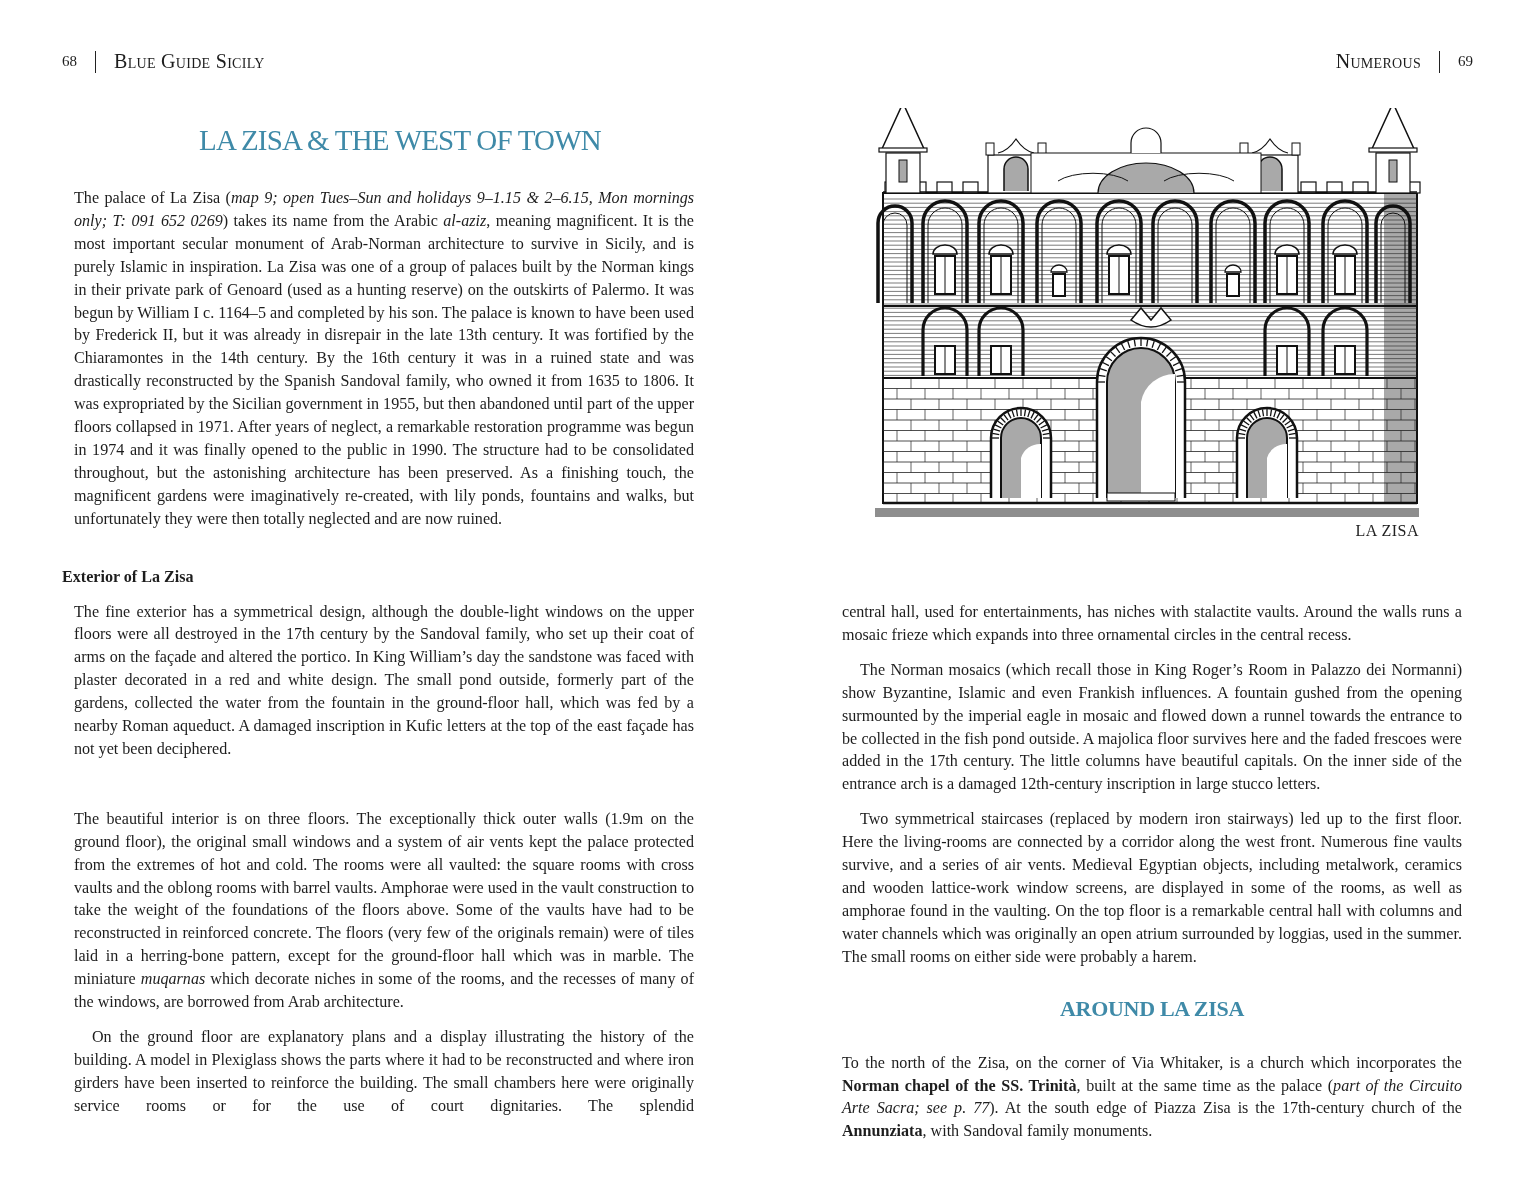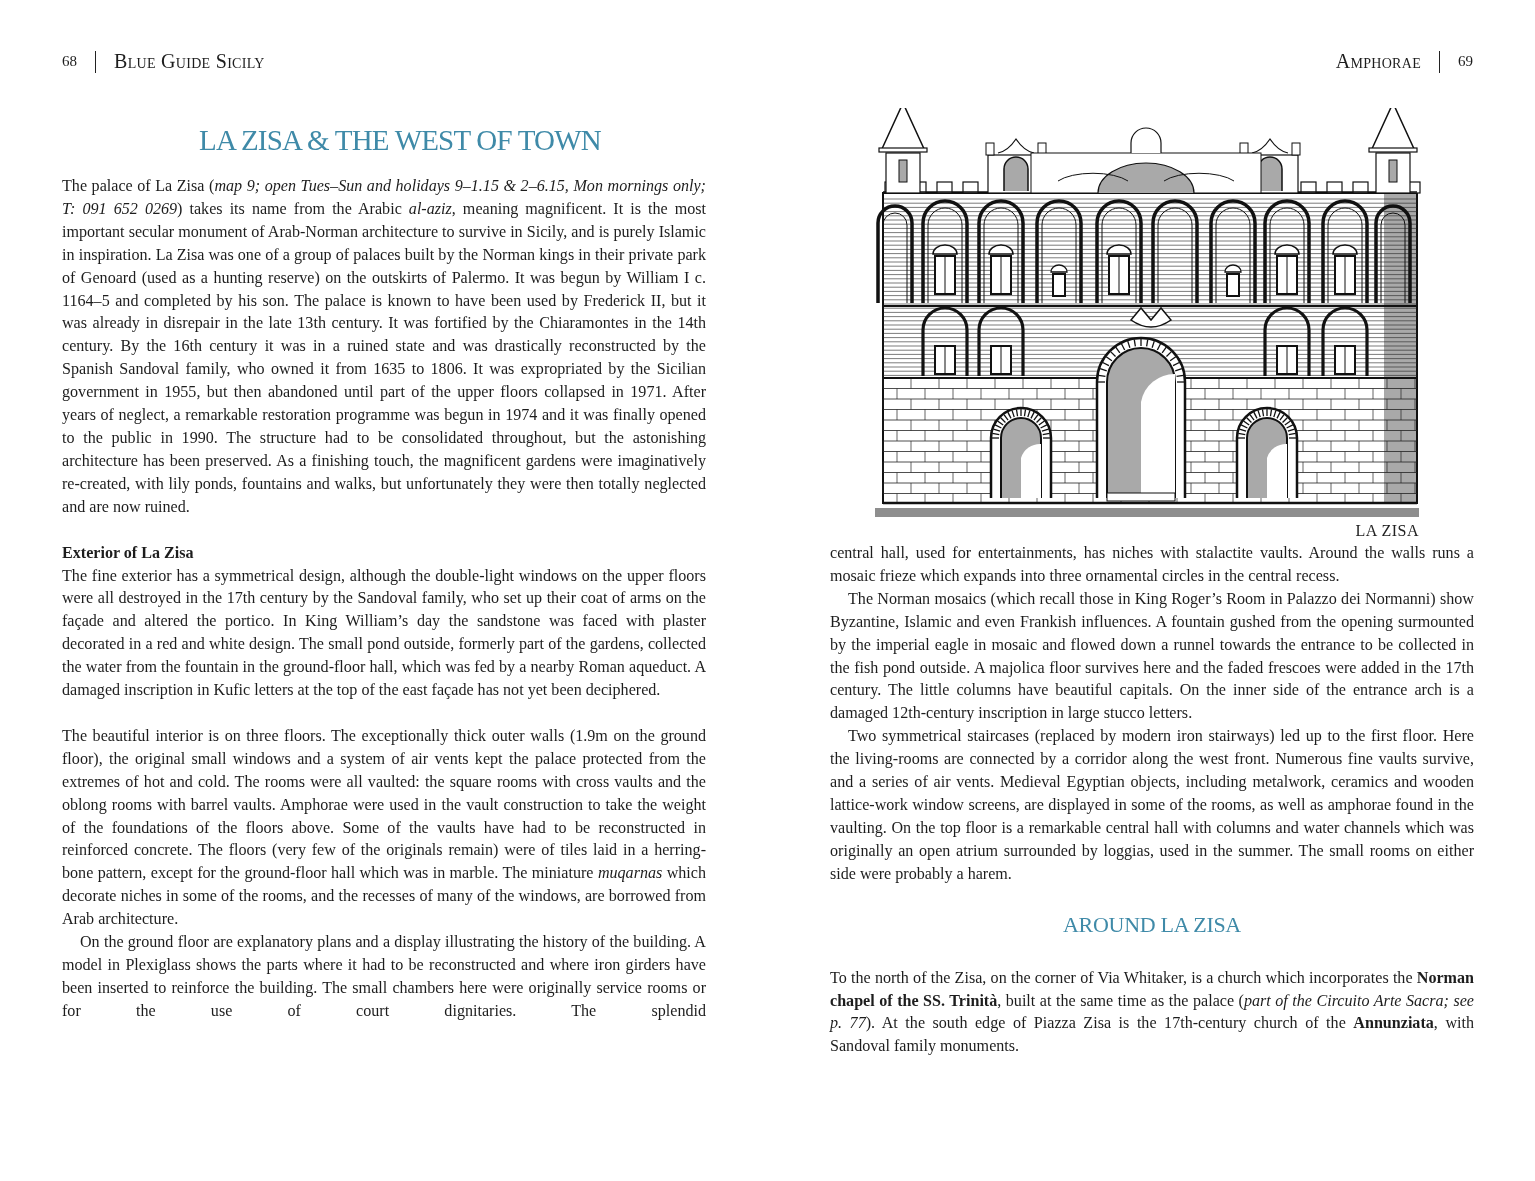--- a/index.html
+++ b/index.html
@@ -17,27 +17,27 @@
   .runhead .title { font-variant: small-caps; letter-spacing: 0.3px; font-size: 20px; }
   .page-left .runhead { left: 62px; }
   .page-right .runhead { right: 62px; }
 
   .chapter-title { position: absolute; left: 62px; width: 644px; top: 108px; text-align: center;
        color: #3f8aa8; font-size: 29px; letter-spacing: -0.8px; font-weight: normal; margin: 16px; }
 
   .col { position: absolute; width: 644px; font-size: 16.1px; line-height: 22.9px; text-align: justify; }
   .page-left .col { left: 62px; }
   .page-right .col { left: 63px; }
-  .col p { margin: 0; hyphens: none; }
+  .col p { margin: 12px; hyphens: none; }
   .col p.indent { text-indent: 18px; }
   .col h3 { margin: 0; font-size: 16.1px; font-weight: bold; line-height: 22.9px; }
   .gap { height: 23px; }
 
-  .section-title { text-align: center; color: #3f8aa8; font-size: 22px; font-weight: normal;
-                   margin: 11px; line-height: 30px; letter-spacing: -0.3px; }
+  .section-title { text-align: center; color: #3f8aa8; font-size: 22px; font-weight: bold;
+                   margin: 0; line-height: 30px; letter-spacing: -0.3px; }
 
   .figure { position: absolute; left: 106px; top: 108px; width: 548px; height: 410px; }
   .figcap { position: absolute; right: 116px; top: 522px; font-family: Liberation Serif, serif;
             font-size: 16px; letter-spacing: 0.5px; color: #222; }
 </style>
 </head>
 <body>
 
 <div class="page page-left">
   <div class="runhead">
@@ -56,21 +56,21 @@
     <p>The fine exterior has a symmetrical design, although the double-light windows on the upper floors were all destroyed in the 17th century by the Sandoval family, who set up their coat of arms on the façade and altered the portico. In King William’s day the sandstone was faced with plaster decorated in a red and white design. The small pond outside, formerly part of the gardens, collected the water from the fountain in the ground-floor hall, which was fed by a nearby Roman aqueduct. A damaged inscription in Kufic letters at the top of the east façade has not yet been deciphered.</p>
 
     <div class="gap"></div>
     <p><span>The beautiful interior is on three floors. The exceptionally thick outer walls (1.9m on the ground floor), the original small windows and a system of air vents kept the palace protected from the extremes of hot and cold. The rooms were all vaulted: the square rooms with cross vaults and the oblong rooms with barrel vaults. Amphorae were used in the vault construction to take the weight of the foundations of the floors above. Some of the vaults have had to be reconstructed in reinforced concrete. The floors (very few of the originals remain) were of tiles laid in a herring-bone pattern, except for the ground-floor hall which was in marble. The miniature </span><em>muqarnas</em><span> which decorate niches in some of the rooms, and the recesses of many of the windows, are borrowed from Arab architecture.</span></p>
     <p class="indent" style="text-align-last: justify;">On the ground floor are explanatory plans and a display illustrating the history of the building. A model in Plexiglass shows the parts where it had to be reconstructed and where iron girders have been inserted to reinforce the building. The small chambers here were originally service rooms or for the use of court dignitaries. The splendid</p>
   </div>
 </div>
 
 <div class="page page-right">
   <div class="runhead">
-    <span class="title">Amphorae</span>
+    <span class="title">Numerous</span>
     <span class="rule"></span>
     <span class="pnum">69</span>
   </div>
 
   <div class="figure">
     <svg id="zisa" width="548" height="410" viewBox="0 0 548 410">
         <rect x="2" y="400" width="544" height="9" fill="#8e8e8e"></rect>
         <rect x="511" y="85" width="33" height="310" fill="#a9a9a9"></rect>
         <rect x="10" y="85" width="534" height="310" fill="none" stroke="#111" stroke-width="2"></rect>
         <line x1="10" y1="91" x2="544" y2="91" stroke="#222" stroke-width="0.6"></line>
@@ -537,21 +537,21 @@
         <line x1="415.72914349309303" y1="326.5584417691149" x2="422.642961877259" y2="325.4634005138333" stroke="#111" stroke-width="1.3"></line>
         <line x1="416" y1="330" x2="423" y2="330" stroke="#111" stroke-width="1.3"></line>
         <path d="M374,390 V330 a20,20 0 0 1 40,0 V390" fill="#a9a9a9" stroke="#111" stroke-width="2"></path>
         <path d="M394,390 V350 a20,20 0 0 1 20,-14 V390 z" fill="#fff" stroke="none"></path>
         <rect x="234" y="385" width="68" height="8" fill="#fff" stroke="#111"></rect>
         <line x1="10" y1="395" x2="544" y2="395" stroke="#111" stroke-width="2.5"></line>
       </svg>
   </div>
   <div class="figcap">LA ZISA</div>
 
-  <div class="col" style="top:542px;">
+  <div class="col" style="top:589px;">
     <p>central hall, used for entertainments, has niches with stalactite vaults. Around the walls runs a mosaic frieze which expands into three ornamental circles in the central recess.</p>
     <p class="indent">The Norman mosaics (which recall those in King Roger’s Room in Palazzo dei Normanni) show Byzantine, Islamic and even Frankish influences. A fountain gushed from the opening surmounted by the imperial eagle in mosaic and flowed down a runnel towards the entrance to be collected in the fish pond outside. A majolica floor survives here and the faded frescoes were added in the 17th century. The little columns have beautiful capitals. On the inner side of the entrance arch is a damaged 12th-century inscription in large stucco letters.</p>
     <p class="indent">Two symmetrical staircases (replaced by modern iron stairways) led up to the first floor. Here the living-rooms are connected by a corridor along the west front. Numerous fine vaults survive, and a series of air vents. Medieval Egyptian objects, including metalwork, ceramics and wooden lattice-work window screens, are displayed in some of the rooms, as well as amphorae found in the vaulting. On the top floor is a remarkable central hall with columns and water channels which was originally an open atrium surrounded by loggias, used in the summer. The small rooms on either side were probably a harem.</p>
     <div style="height:13px"></div>
     <h2 class="section-title">AROUND LA ZISA</h2>
     <div style="height:16px"></div>
     <p><span>To the north of the Zisa, on the corner of Via Whitaker, is a church which incorporates the </span><strong>Norman chapel of the SS. Trinità</strong><span>, built at the same time as the palace (</span><em>part of the Circuito Arte Sacra; see p. 77</em><span>). At the south edge of Piazza Zisa is the 17th-century church of the </span><strong>Annunziata</strong><span>, with Sandoval family monuments.</span></p>
   </div>
 </div>
 

